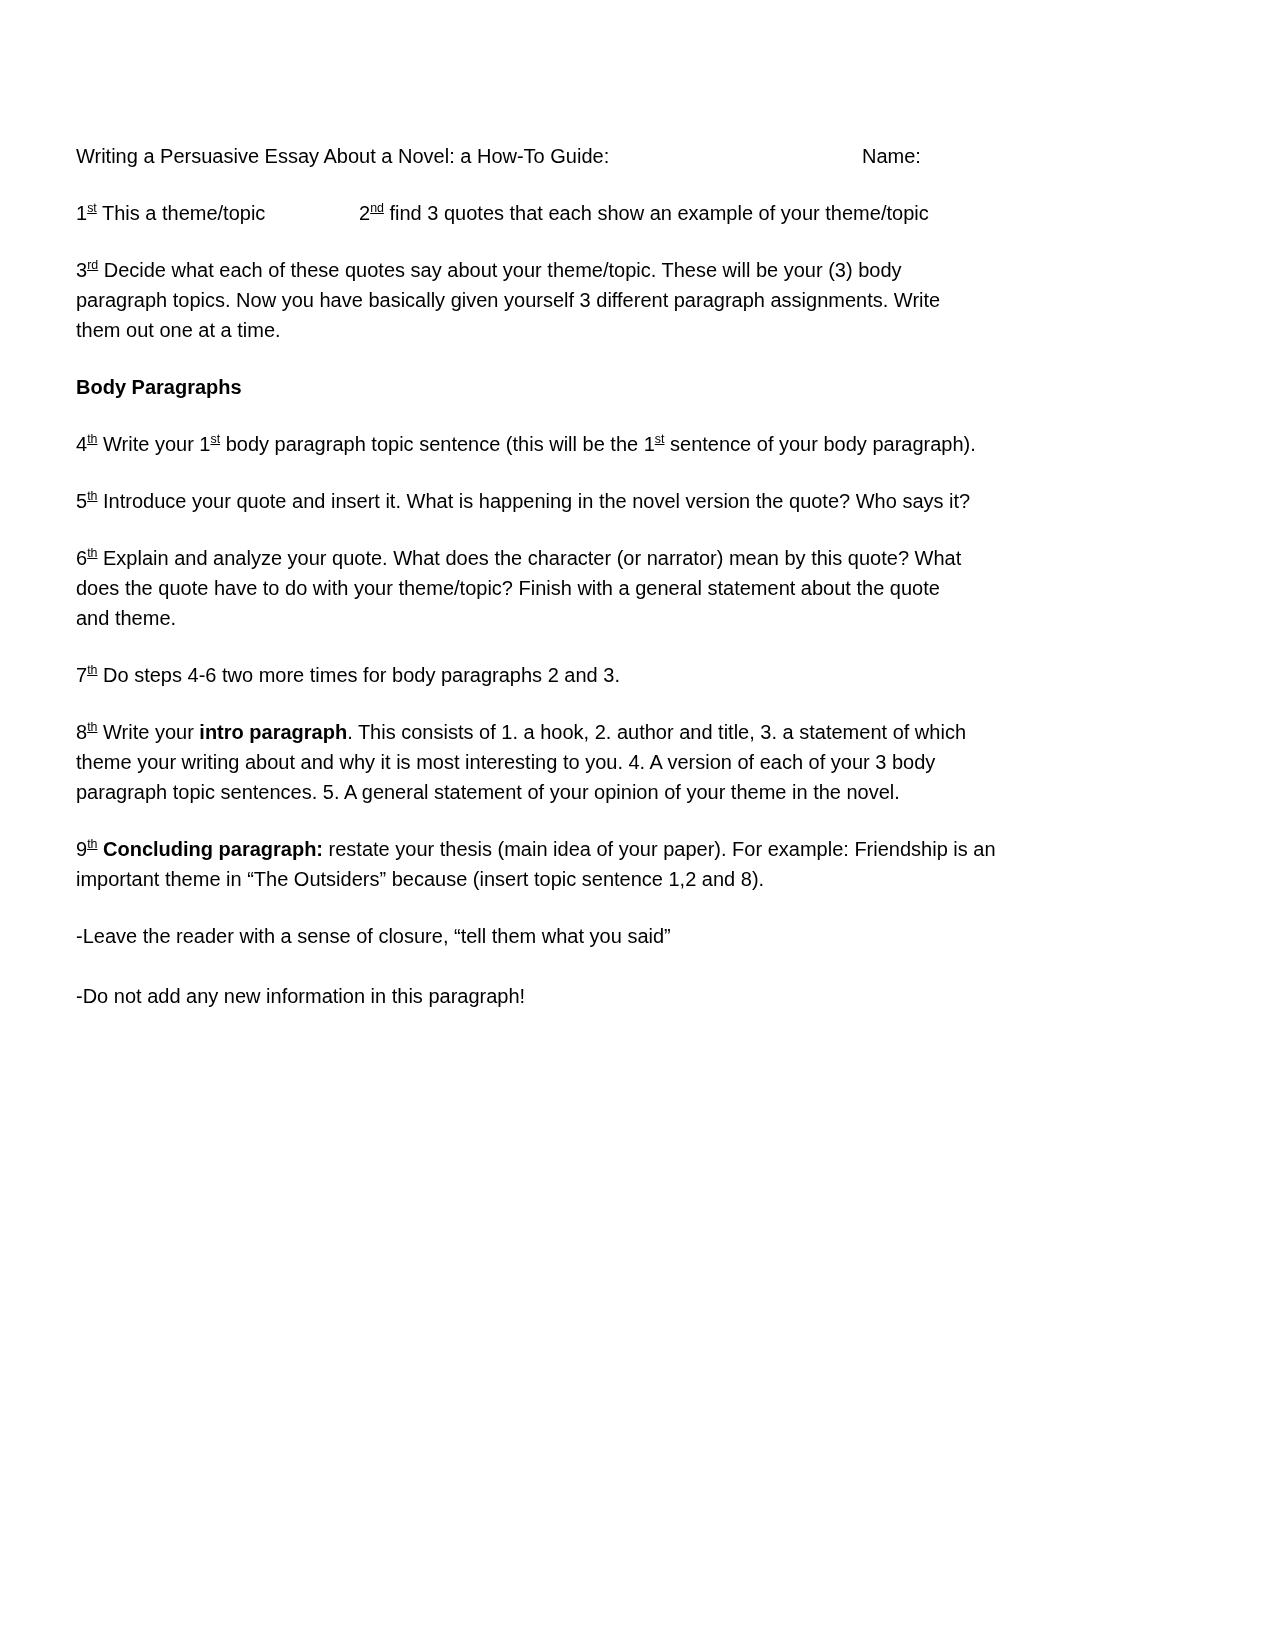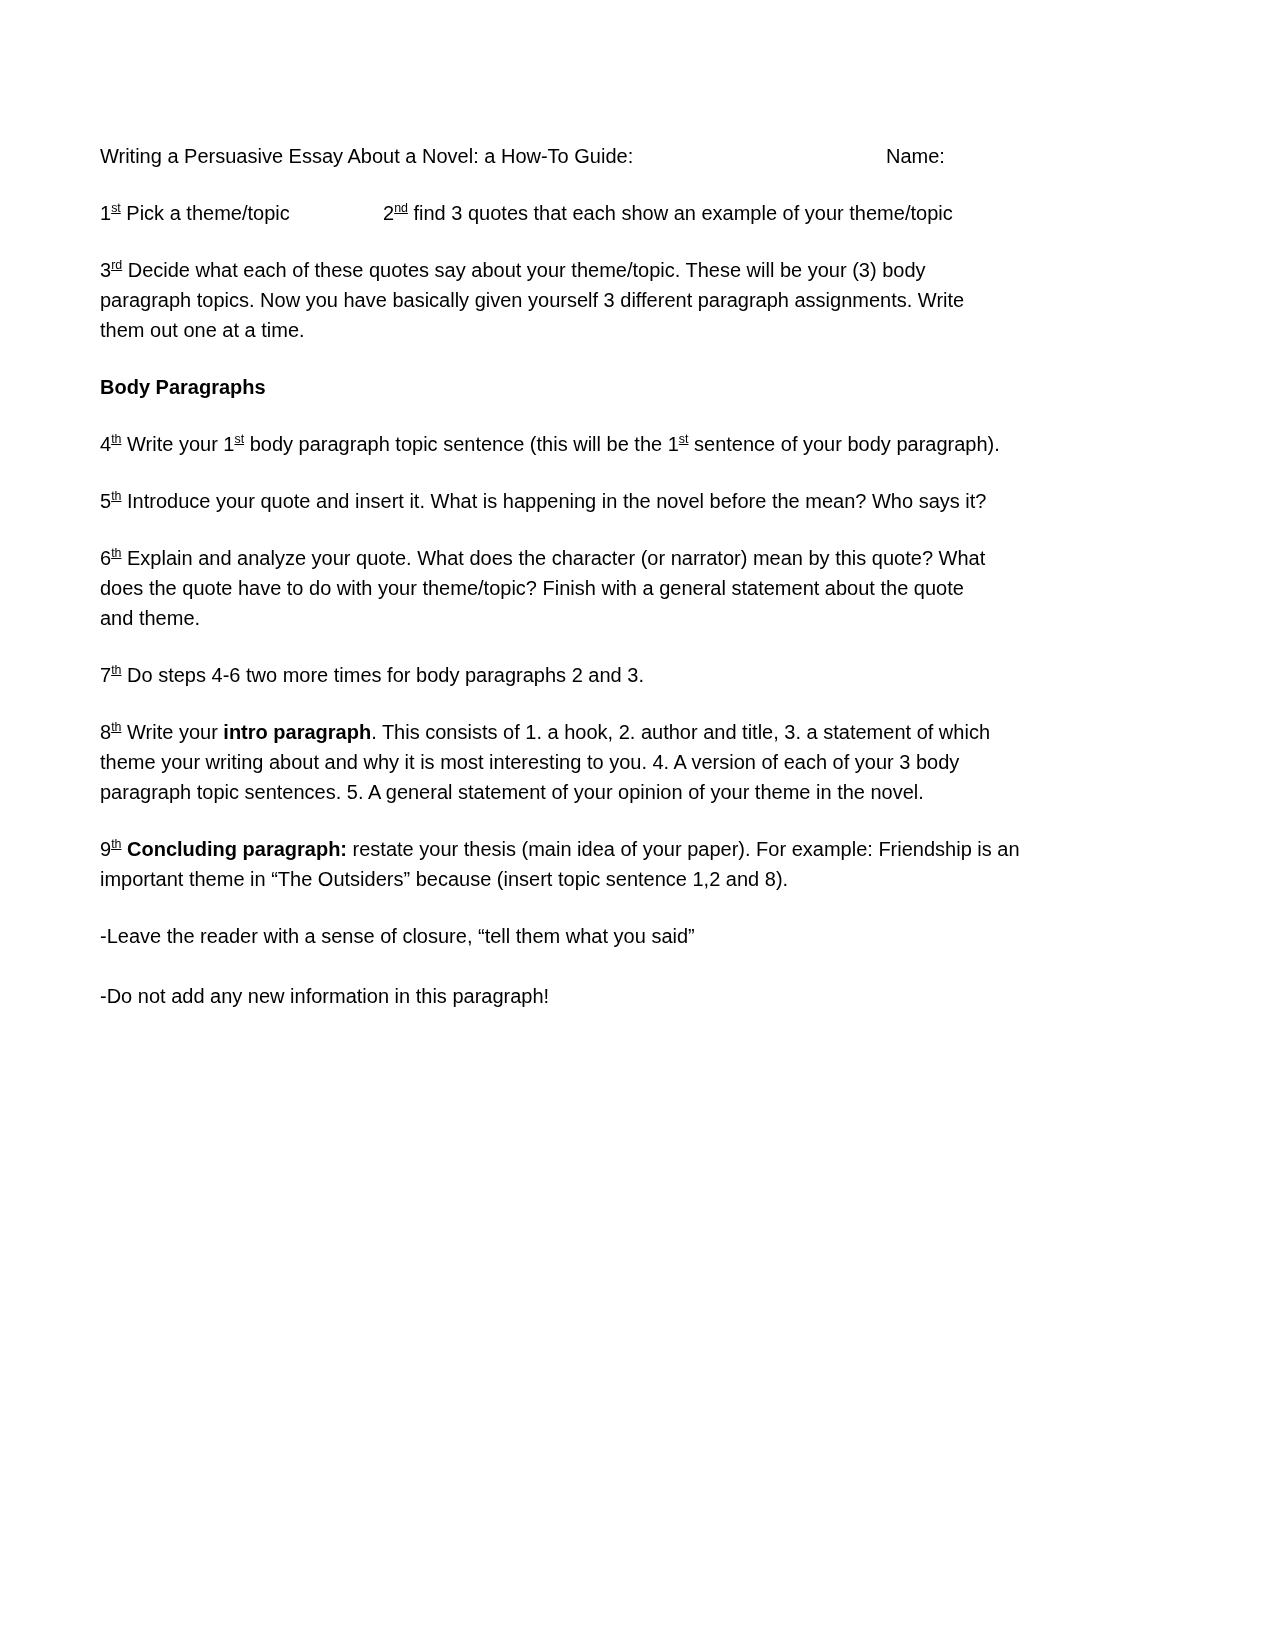--- a/index.html
+++ b/index.html
@@ -3,44 +3,44 @@
 <meta charset="utf-8">
 <style>
   * { margin:0; padding:0; box-sizing:border-box; }
   html, body { background:#ffffff; }
   body {
     width:1275px; height:1651px;
     font-family:"Liberation Sans","DejaVu Sans",sans-serif;
     font-size:20px; color:#000000;
     overflow:hidden;
   }
-  .page { padding:141px 50px 0 100px; }
+  .page { padding:141px 50px 0 76px; }
   .para { margin:0 0 27px 0; line-height:30px; }
   sup { font-size:0.62em; line-height:0;text-decoration:underline; }
   .tab-title { display:inline-block; width:786px; }
   .tab-step1 { display:inline-block; width:283px; }
   .bold { font-weight:bold; }
   .heading { font-weight:bold; }
 </style>
 </head>
 <body>
 
 <div class="page">
 
   <p class="para"><span class="tab-title">Writing a Persuasive Essay About a Novel: a How-To Guide:</span><span>Name:</span></p>
 
-  <p class="para"><span class="tab-step1"><span>1</span><sup>st</sup><span> Pick a theme/topic</span></span><span><span>2</span><sup>nd</sup><span> find 3 quotes that each show an example of your theme/topic</span></span></p>
+  <p class="para"><span class="tab-step1"><span>1</span><sup>st</sup><span> This a theme/topic</span></span><span><span>2</span><sup>nd</sup><span> find 3 quotes that each show an example of your theme/topic</span></span></p>
 
   <p class="para"><span>3</span><sup>rd</sup><span> Decide what each of these quotes say about your theme/topic. These will be your (3) body</span><br><span>paragraph topics. Now you have basically given yourself 3 different paragraph assignments. Write</span><br><span>them out one at a time.</span></p>
 
   <p class="para heading">Body Paragraphs</p>
 
   <p class="para"><span>4</span><sup>th</sup><span> Write your </span><span>1</span><sup>st</sup><span> body paragraph topic sentence (this will be the </span><span>1</span><sup>st</sup><span> sentence of your body paragraph).</span></p>
 
-  <p class="para"><span>5</span><sup>th</sup><span> Introduce your quote and insert it. What is happening in the novel before the mean? Who says it?</span></p>
+  <p class="para"><span>5</span><sup>th</sup><span> Introduce your quote and insert it. What is happening in the novel version the quote? Who says it?</span></p>
 
   <p class="para"><span>6</span><sup>th</sup><span> Explain and analyze your quote. What does the character (or narrator) mean by this quote? What</span><br><span>does the quote have to do with your theme/topic? Finish with a general statement about the quote</span><br><span>and theme.</span></p>
 
   <p class="para"><span>7</span><sup>th</sup><span> Do steps 4-6 two more times for body paragraphs 2 and 3.</span></p>
 
   <p class="para"><span>8</span><sup>th</sup><span> Write your </span><span class="bold">intro paragraph</span><span>. This consists of 1. a hook, 2. author and title, 3. a statement of which</span><br><span>theme your writing about and why it is most interesting to you. 4. A version of each of your 3 body</span><br><span>paragraph topic sentences. 5. A general statement of your opinion of your theme in the novel.</span></p>
 
   <p class="para"><span>9</span><sup>th</sup><span> </span><span class="bold">Concluding paragraph:</span><span> restate your thesis (main idea of your paper). For example: Friendship is an</span><br><span>important theme in “The Outsiders” because (insert topic sentence 1,2 and 8).</span></p>
 
 

